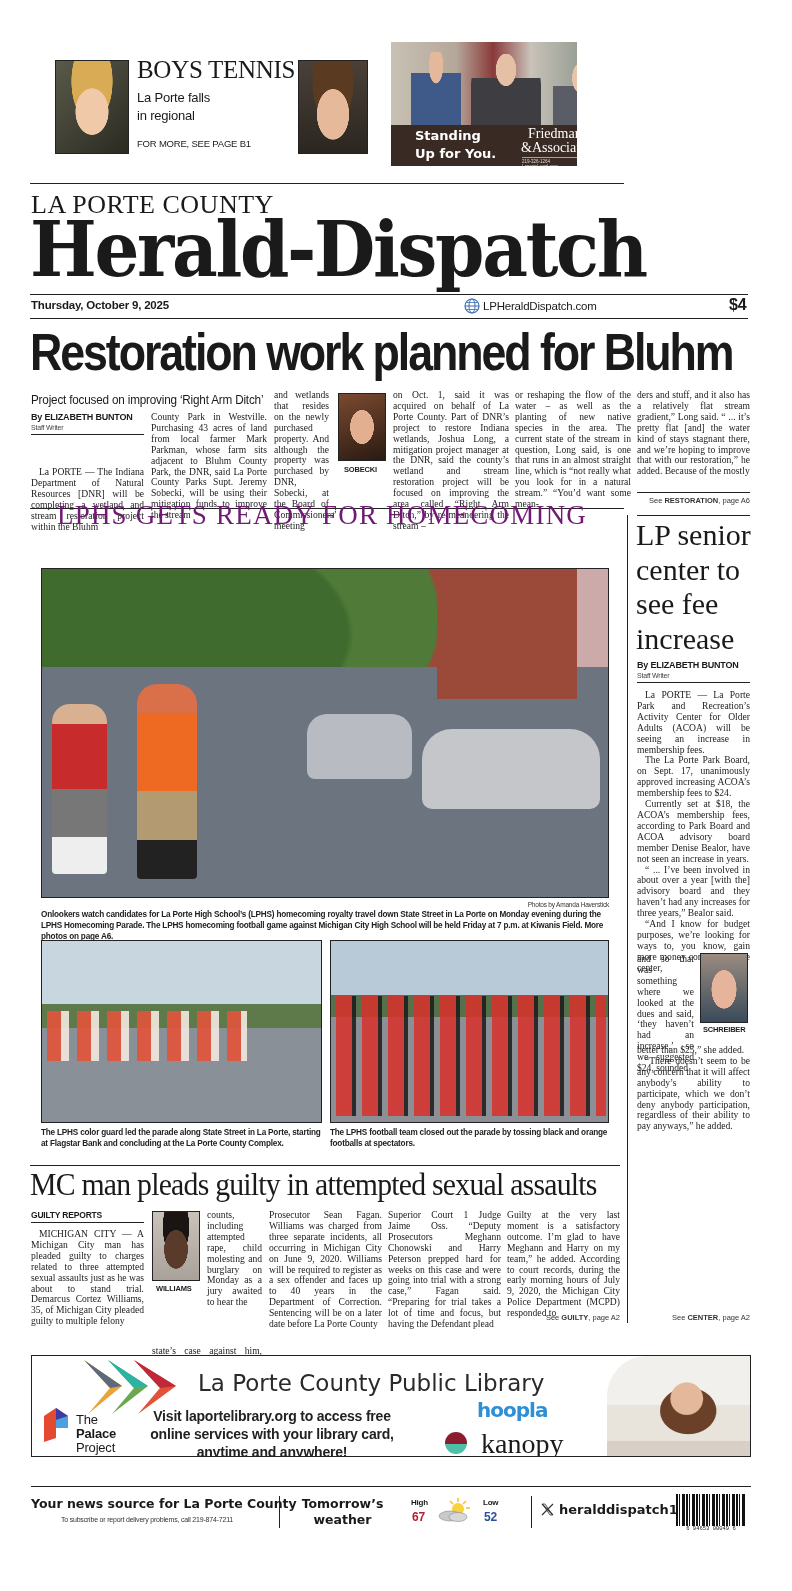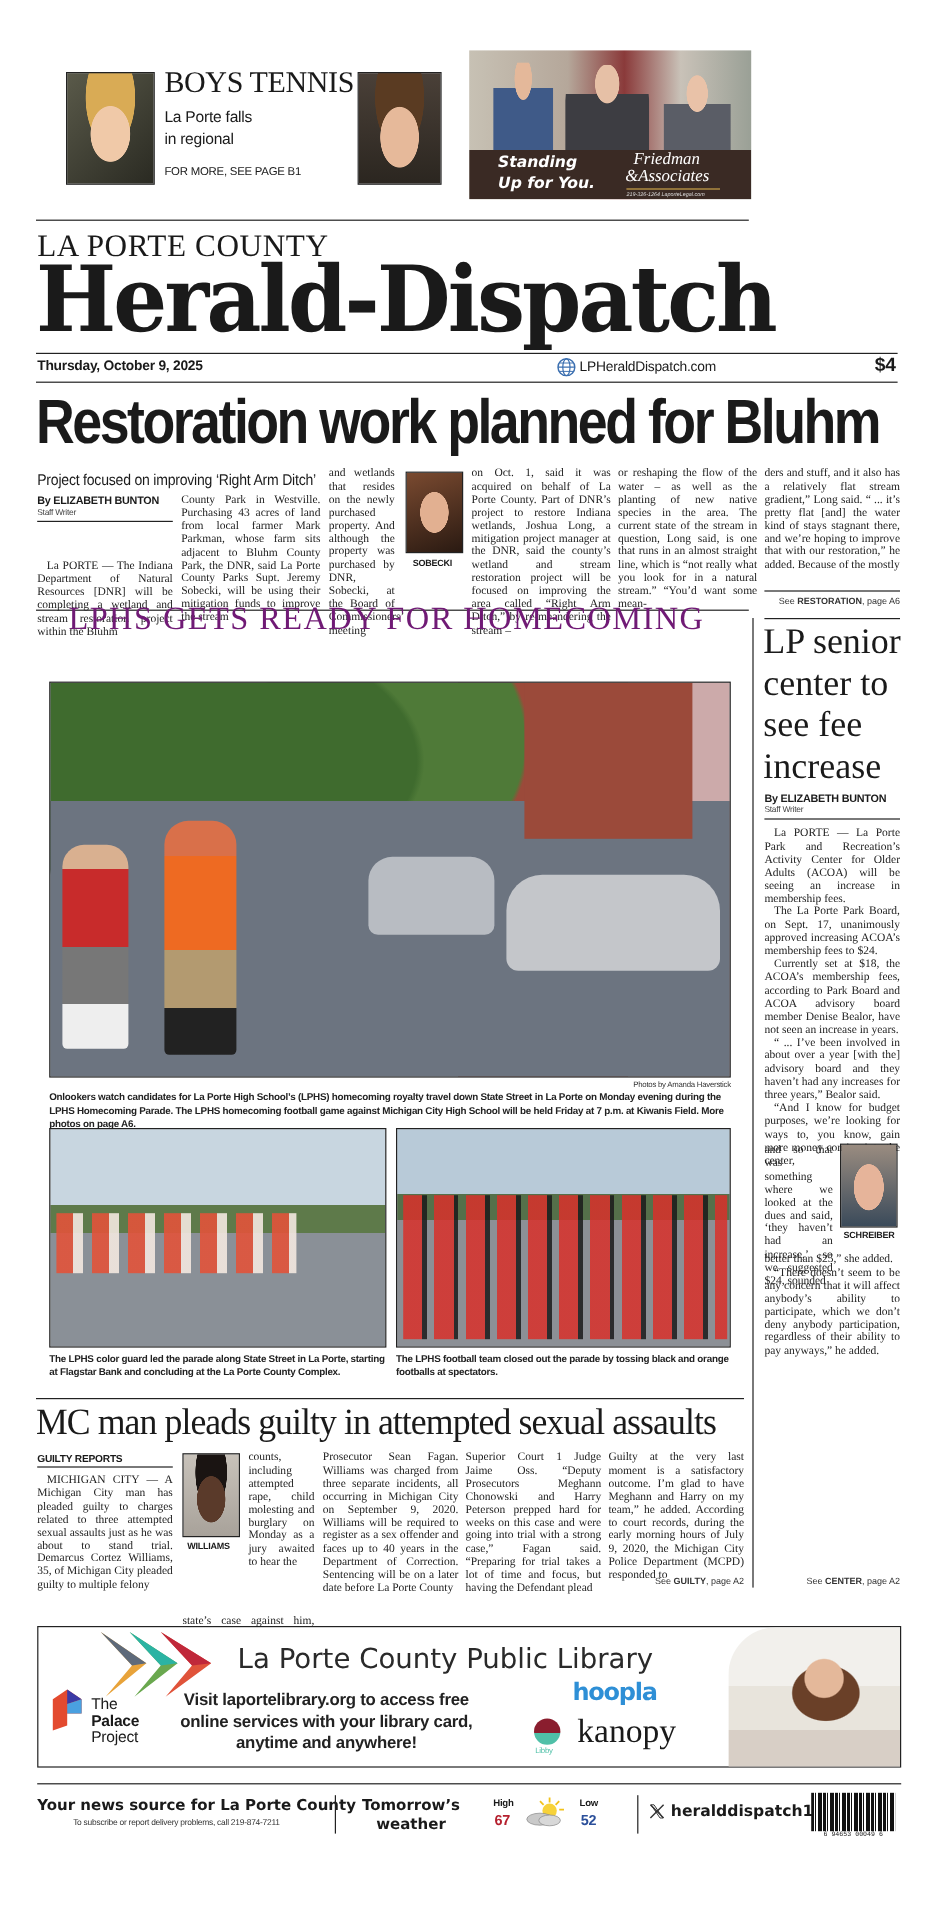--- a/index.html
+++ b/index.html
@@ -55,21 +55,21 @@
 </head>
 <body>
 
 <div class="photo face1" style="left:55px;top:60px;width:74px;height:94px;"></div>
 <div class="abs serif" style="left:137px;top:56px;font-size:25px;letter-spacing:-0.3px;color:#1a1a1a;">BOYS TENNIS</div>
 <div class="abs cond" style="left:137px;top:90px;font-size:13px;">La Porte falls</div>
 <div class="abs cond" style="left:137px;top:108px;font-size:13px;">in regional</div>
 <a class="abs cond" style="left:137px;top:138px;font-size:9.5px;color:#1a1a1a;text-decoration:none;">FOR MORE, SEE PAGE B1</a>
 <div class="photo face2" style="left:298px;top:60px;width:70px;height:94px;"></div>
 
-<div class="photo ad-top" style="left:391px;top:42px;width:235px;height:124px;border:none;font-style:italic;">
+<div class="photo ad-top" style="left:391px;top:42px;width:186px;height:124px;border:none;">
   <div class="abs" style="left:20px;top:10px;width:50px;height:75px;background:radial-gradient(ellipse at 50% 18%,#e4b89a 0 20%,transparent 21%),linear-gradient(180deg,transparent 0 28%,#3f5a88 28%);border-radius:20px 20px 0 0;"></div>
   <div class="abs" style="left:80px;top:12px;width:70px;height:72px;background:radial-gradient(ellipse at 50% 22%,#e6c0a6 0 20%,transparent 21%),linear-gradient(180deg,transparent 0 34%,#3d3d42 34%);border-radius:30px 30px 0 0;"></div>
   <div class="abs" style="left:162px;top:20px;width:56px;height:64px;background:radial-gradient(ellipse at 50% 25%,#e9c2a8 0 22%,transparent 23%),linear-gradient(180deg,transparent 0 38%,#5a5d66 38%);border-radius:24px 24px 0 0;"></div>
   <div class="abs" style="left:0;top:83px;width:235px;height:41px;background:#3a2a24;"></div>
   <div class="abs" style="left:24px;top:86px;color:#fff;font-family:'DejaVu Sans',sans-serif;font-weight:bold;font-size:13px;">Standing</div>
   <div class="abs" style="left:24px;top:104px;color:#fff;font-family:'DejaVu Sans',sans-serif;font-weight:bold;font-size:13px;">Up for You.</div>
   <div class="abs" style="left:137px;top:84px;color:#fff;font-family:'Liberation Serif',serif;font-size:14px;">Friedman</div>
   <div class="abs" style="left:130px;top:98px;color:#fff;font-family:'Liberation Serif',serif;font-size:14px;">&amp;Associates</div>
   <div class="abs" style="left:131px;top:115px;width:78px;height:1px;background:#c9a24a;"></div>
   <div class="abs" style="left:131px;top:117px;color:#ddd;font-family:'Liberation Sans',sans-serif;font-size:4.5px;">219-326-1264  LaporteLegal.com</div>
@@ -177,31 +177,31 @@
   </div>
 <div class="photo" style="left:152px;top:1211px;width:48px;height:70px;background:radial-gradient(ellipse at 50% 55%,#5a3a2a 0 36%,transparent 37%),radial-gradient(ellipse at 50% 22%,#1a1412 0 40%,transparent 41%),linear-gradient(180deg,#c8c2ba,#a8a29a);"></div>
 <div class="abs cond" style="left:156px;top:1284px;font-size:7.5px;font-weight:bold;">WILLIAMS</div>
 <div class="abs body-text" style="left:207px;top:1210px;width:55px;">
     <p style="text-indent:0">counts, including attempted rape, child molesting and burglary on Monday as a jury awaited to hear the</p>
   </div>
 <div class="abs body-text" style="left:152px;top:1298px;width:110px;margin-top:48px;">
     <p style="text-indent:0">state’s case against him, according to La Porte County</p>
   </div>
 <div class="abs body-text" style="left:269px;top:1210px;width:113px;">
-    <p style="text-indent:0">Prosecutor Sean Fagan. Williams was charged from three separate incidents, all occurring in Michigan City on September 9, 2020. Williams will be required to register as a sex offender and faces up to 40 years in the Department of Correction. Sentencing will be on a later date before La Porte County</p>
+    <p style="text-indent:0">Prosecutor Sean Fagan. Williams was charged from three separate incidents, all occurring in Michigan City on June 9, 2020. Williams will be required to register as a sex offender and faces up to 40 years in the Department of Correction. Sentencing will be on a later date before La Porte County</p>
   </div>
 <div class="abs body-text" style="left:388px;top:1210px;width:113px;">
     <p style="text-indent:0">Superior Court 1 Judge Jaime Oss. “Deputy Prosecutors Meghann Chonowski and Harry Peterson prepped hard for weeks on this case and were going into trial with a strong case,” Fagan said. “Preparing for trial takes a lot of time and focus, but having the Defendant plead</p>
   </div>
 <div class="abs body-text" style="left:507px;top:1210px;width:113px;">
     <p style="text-indent:0">Guilty at the very last moment is a satisfactory outcome. I’m glad to have Meghann and Harry on my team,” he added. According to court records, during the early morning hours of July 9, 2020, the Michigan City Police Department (MCPD) responded to</p>
   </div>
 <a class="abs see-ref" style="left:507px;top:1313px;width:113px;text-decoration:none;"><span>See </span><b>GUILTY</b><span>, page A2</span></a>
 
-<div class="abs lib-ad" style="left:31px;top:1355px;width:720px;height:118px;background:#fff;overflow:hidden;text-decoration:underline;">
+<div class="abs lib-ad" style="left:31px;top:1355px;width:720px;height:102px;background:#fff;overflow:hidden;text-decoration:underline;">
   <svg class="abs" style="left:50px;top:2px;" width="110" height="58" viewBox="0 0 110 58">
     <path d="M2 2 L40 28 L6 56 L28 30 Z" fill="#e8a33a"></path>
     <path d="M2 2 L40 28 L28 30 Z" fill="#5e6a7a"></path>
     <path d="M26 2 L66 28 L30 56 L52 30 Z" fill="#6aa84f"></path>
     <path d="M26 2 L66 28 L52 30 Z" fill="#2bb3a3"></path>
     <path d="M52 2 L94 28 L56 56 L78 30 Z" fill="#e0533a"></path>
     <path d="M52 2 L94 28 L78 30 Z" fill="#c0283a"></path>
   </svg>
   <div class="abs" style="left:166px;top:14px;font-family:'DejaVu Sans',sans-serif;font-size:23px;color:#2a2a2a;white-space:nowrap;">La Porte County Public Library</div>
   <svg class="abs" style="left:10px;top:50px;" width="30" height="38" viewBox="0 0 30 38">

